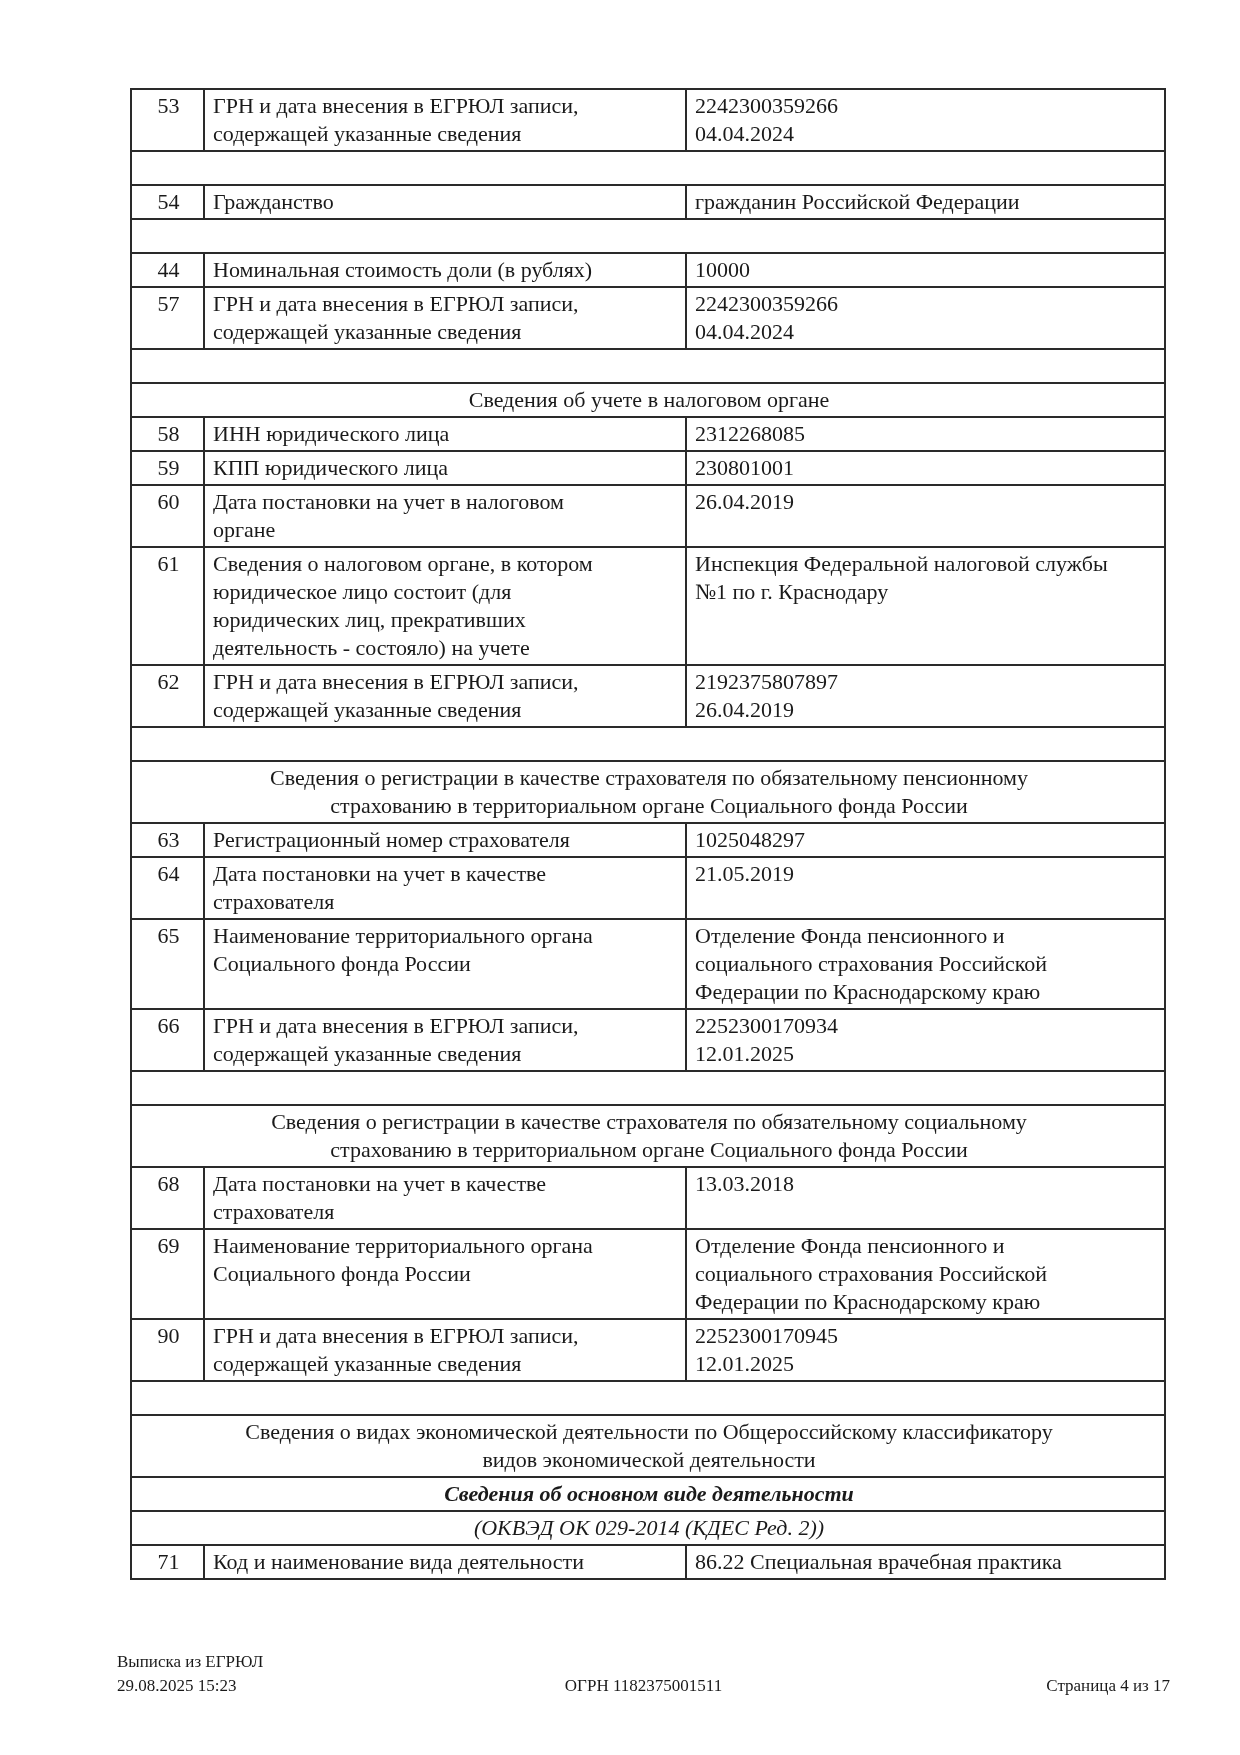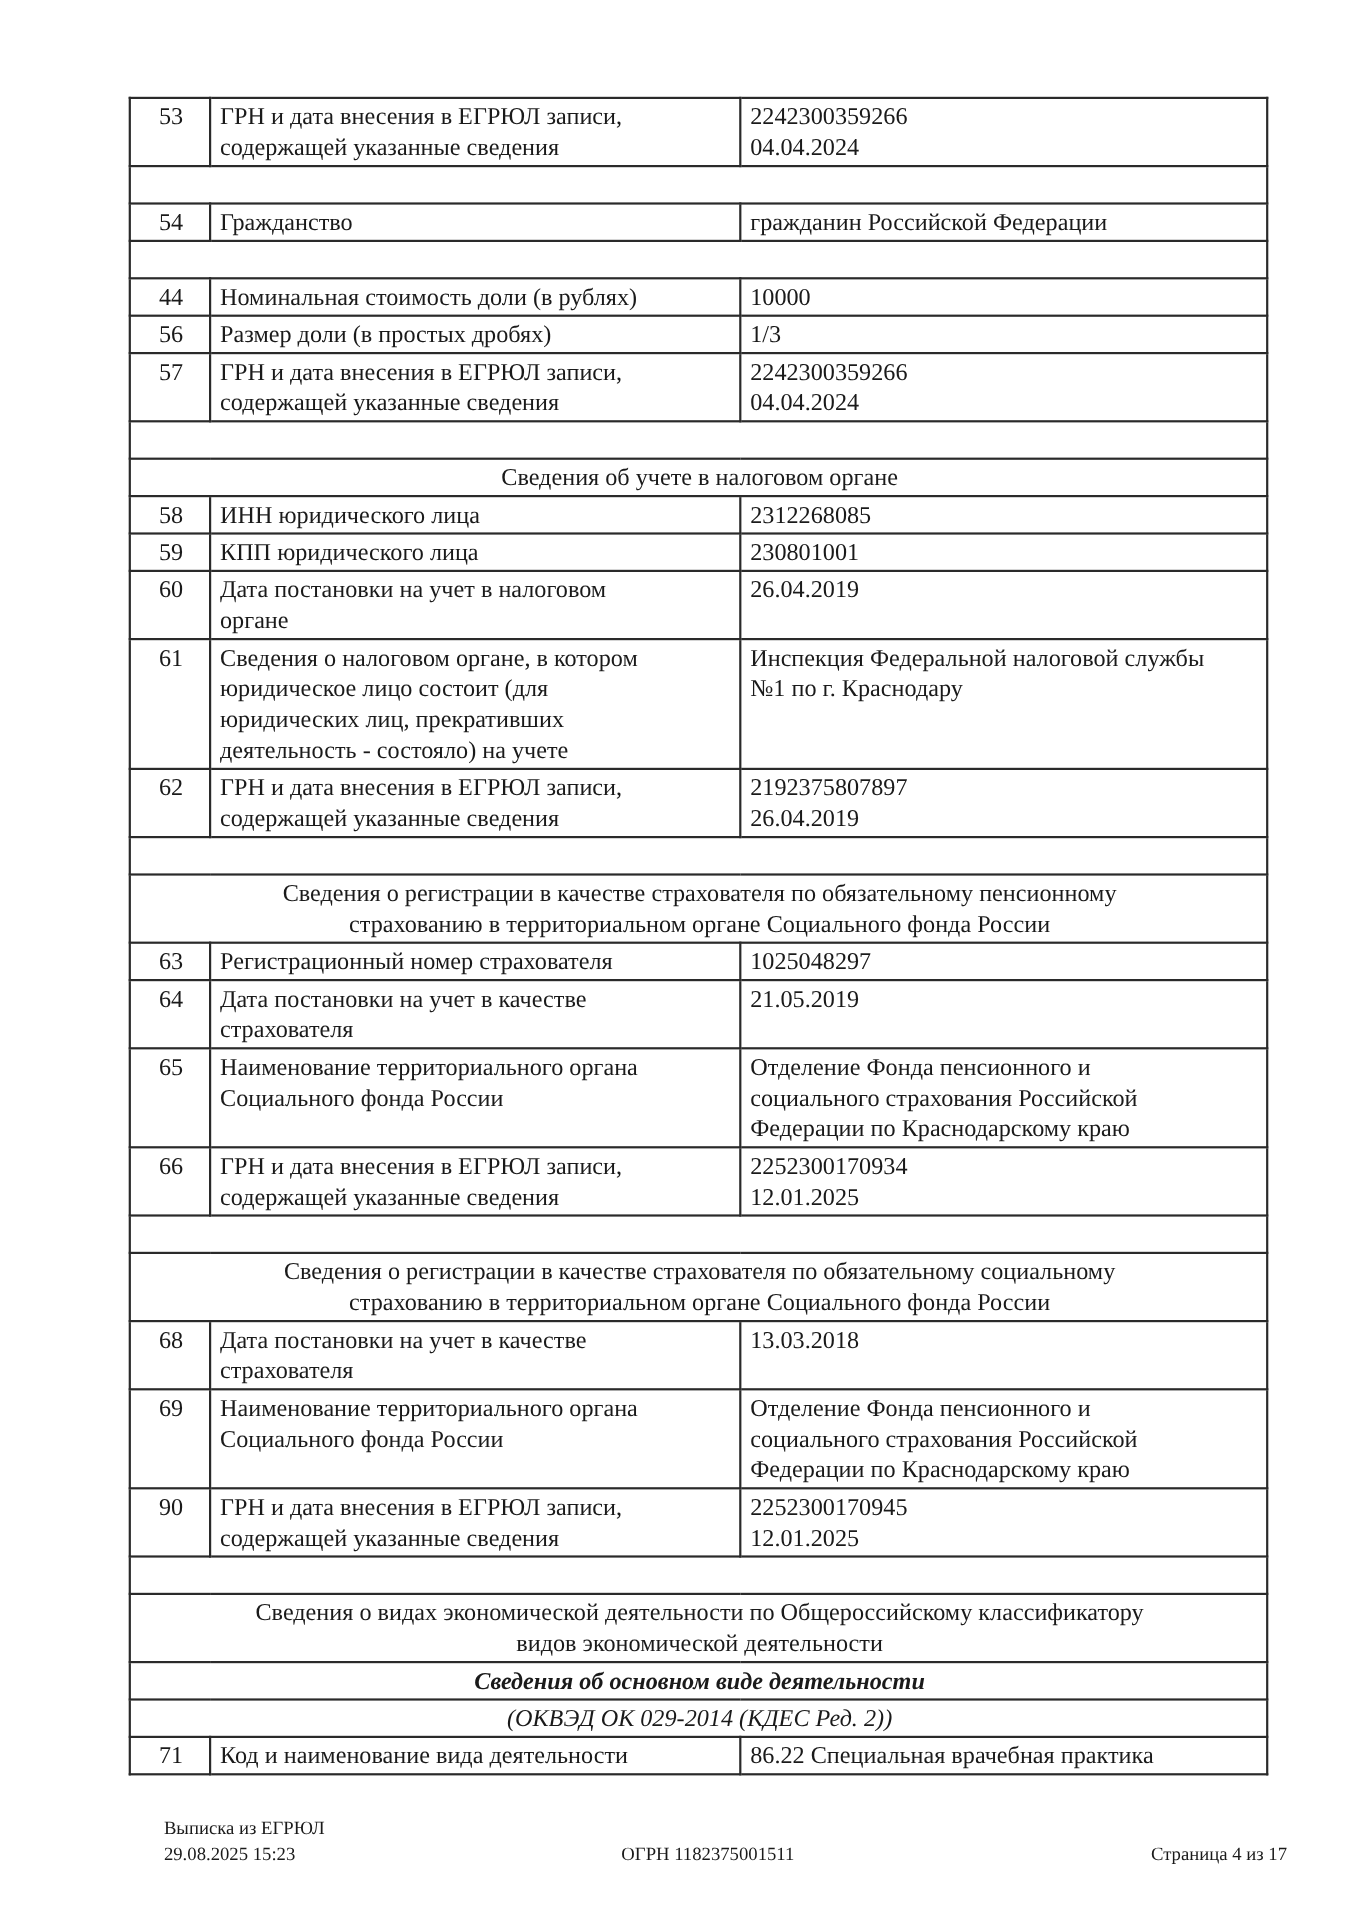--- a/index.html
+++ b/index.html
@@ -6,21 +6,21 @@
   body {
     width: 1240px; height: 1755px;
     background: #ffffff;
     position: relative;
     font-family: "Liberation Serif", serif;
     color: #1a1a1a;
     overflow: hidden;
   }
   .table-wrap {
     position: absolute;
-    left: 117px; top: 88px;
+    left: 130px; top: 88px;
     width: 833px;
   }
   table.egrul {
     border-collapse: collapse;
     table-layout: fixed;
     width: 100%;
   }
   table.egrul td {
     border: 2px solid #2a2a2a;
     font-size: 22px;
@@ -54,21 +54,21 @@
     height: 28px;
     padding: 0;
   }
   .footer {
     position: absolute;
     left: 117px; right: 70px;
     top: 1650px;
     font-size: 17px;
     line-height: 24px;
   }
-  .footer-left  { position: absolute; left: 0; top: 0; margin-left: 32px; }
+  .footer-left  { position: absolute; left: 0; top: 0; }
   .footer-center{ position: absolute; left: 0; right: 0; top: 24px; text-align: center; }
   .footer-right { position: absolute; right: 0; top: 24px; text-align: right; }
 </style>
 </head>
 <body>
 
 <div class="table-wrap">
   <table class="egrul">
     <colgroup>
       <col style="width:73px">
@@ -93,25 +93,20 @@
         </tr>
         <tr>
           <td class="spacer" colspan="3"></td>
         </tr>
         <tr>
           <td class="num">44</td>
           <td class="label">Номинальная стоимость доли (в рублях)</td>
           <td class="value">10000</td>
         </tr>
         <tr>
-          <td class="num">56</td>
-          <td class="label">Размер доли (в простых дробях)</td>
-          <td class="value">1/3</td>
-        </tr>
-        <tr>
           <td class="num">57</td>
           <td class="label">ГРН и дата внесения в ЕГРЮЛ записи,
 содержащей указанные сведения</td>
           <td class="value">2242300359266
 04.04.2024</td>
         </tr>
         <tr>
           <td class="spacer" colspan="3"></td>
         </tr>
         <tr>

